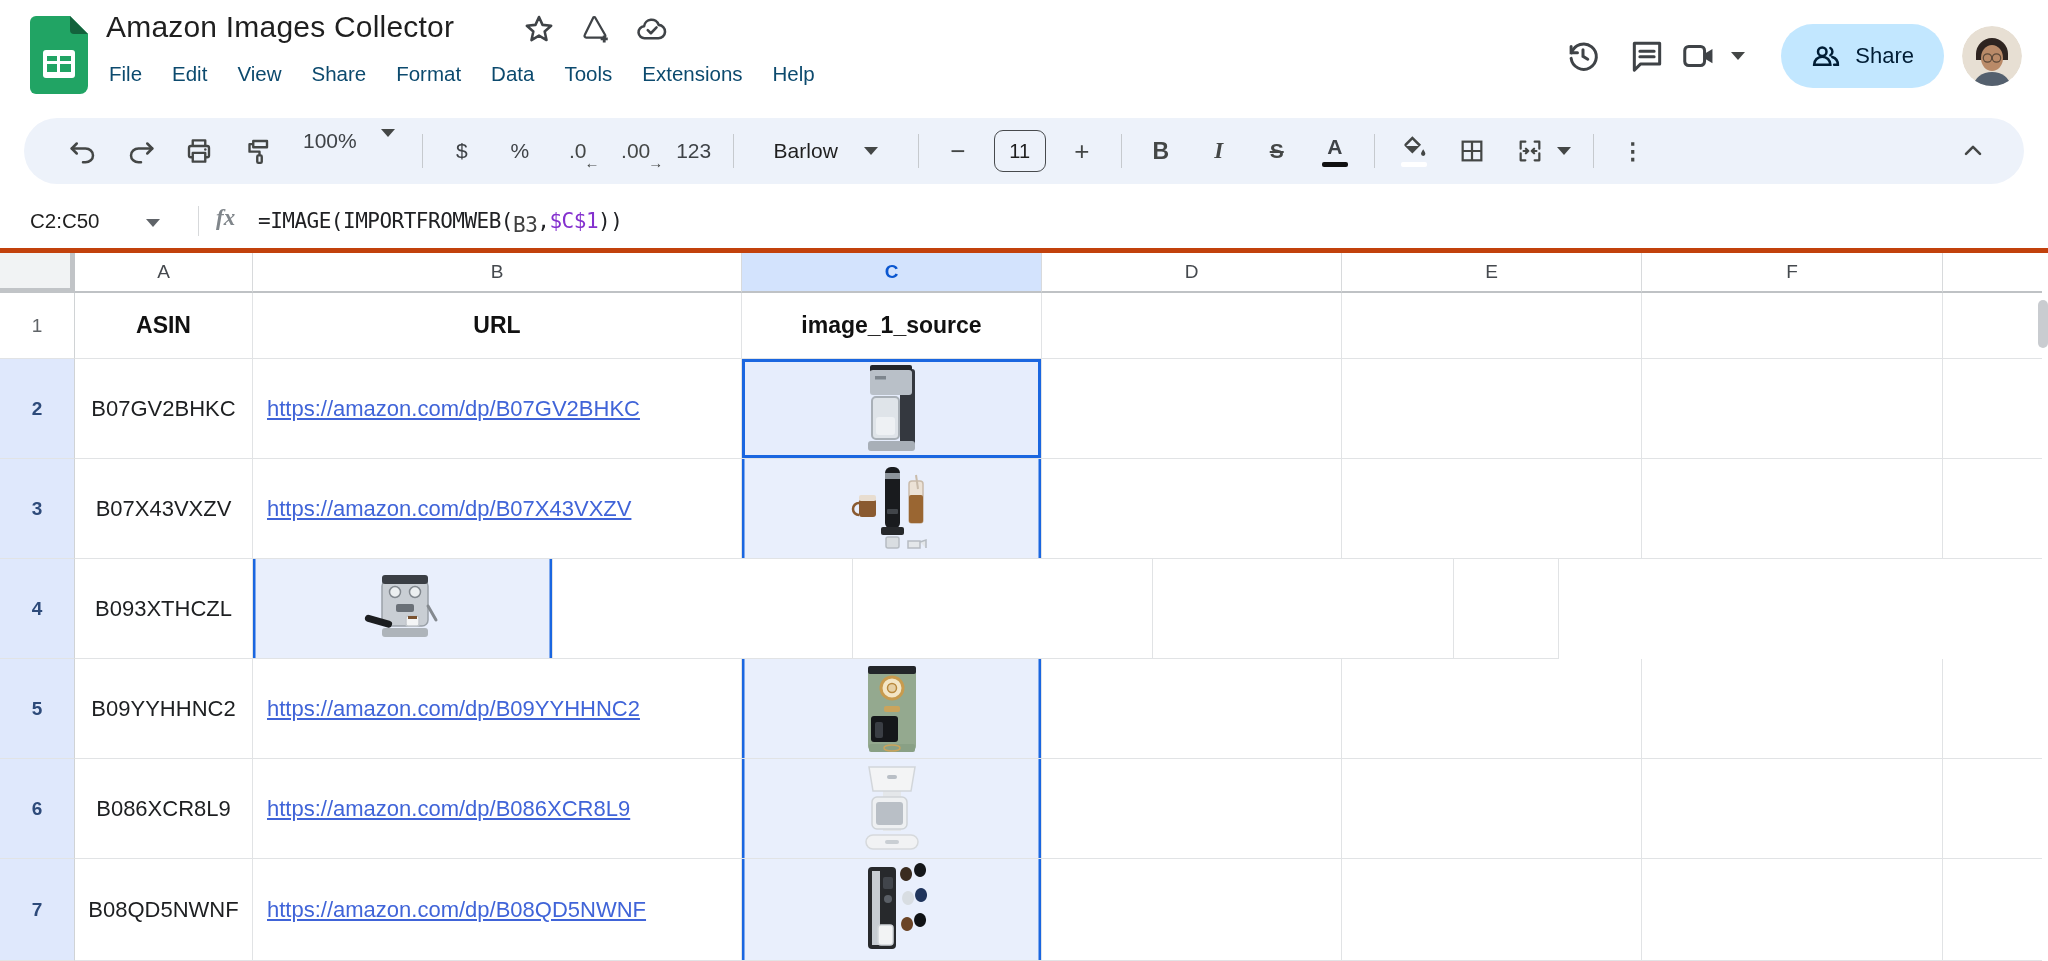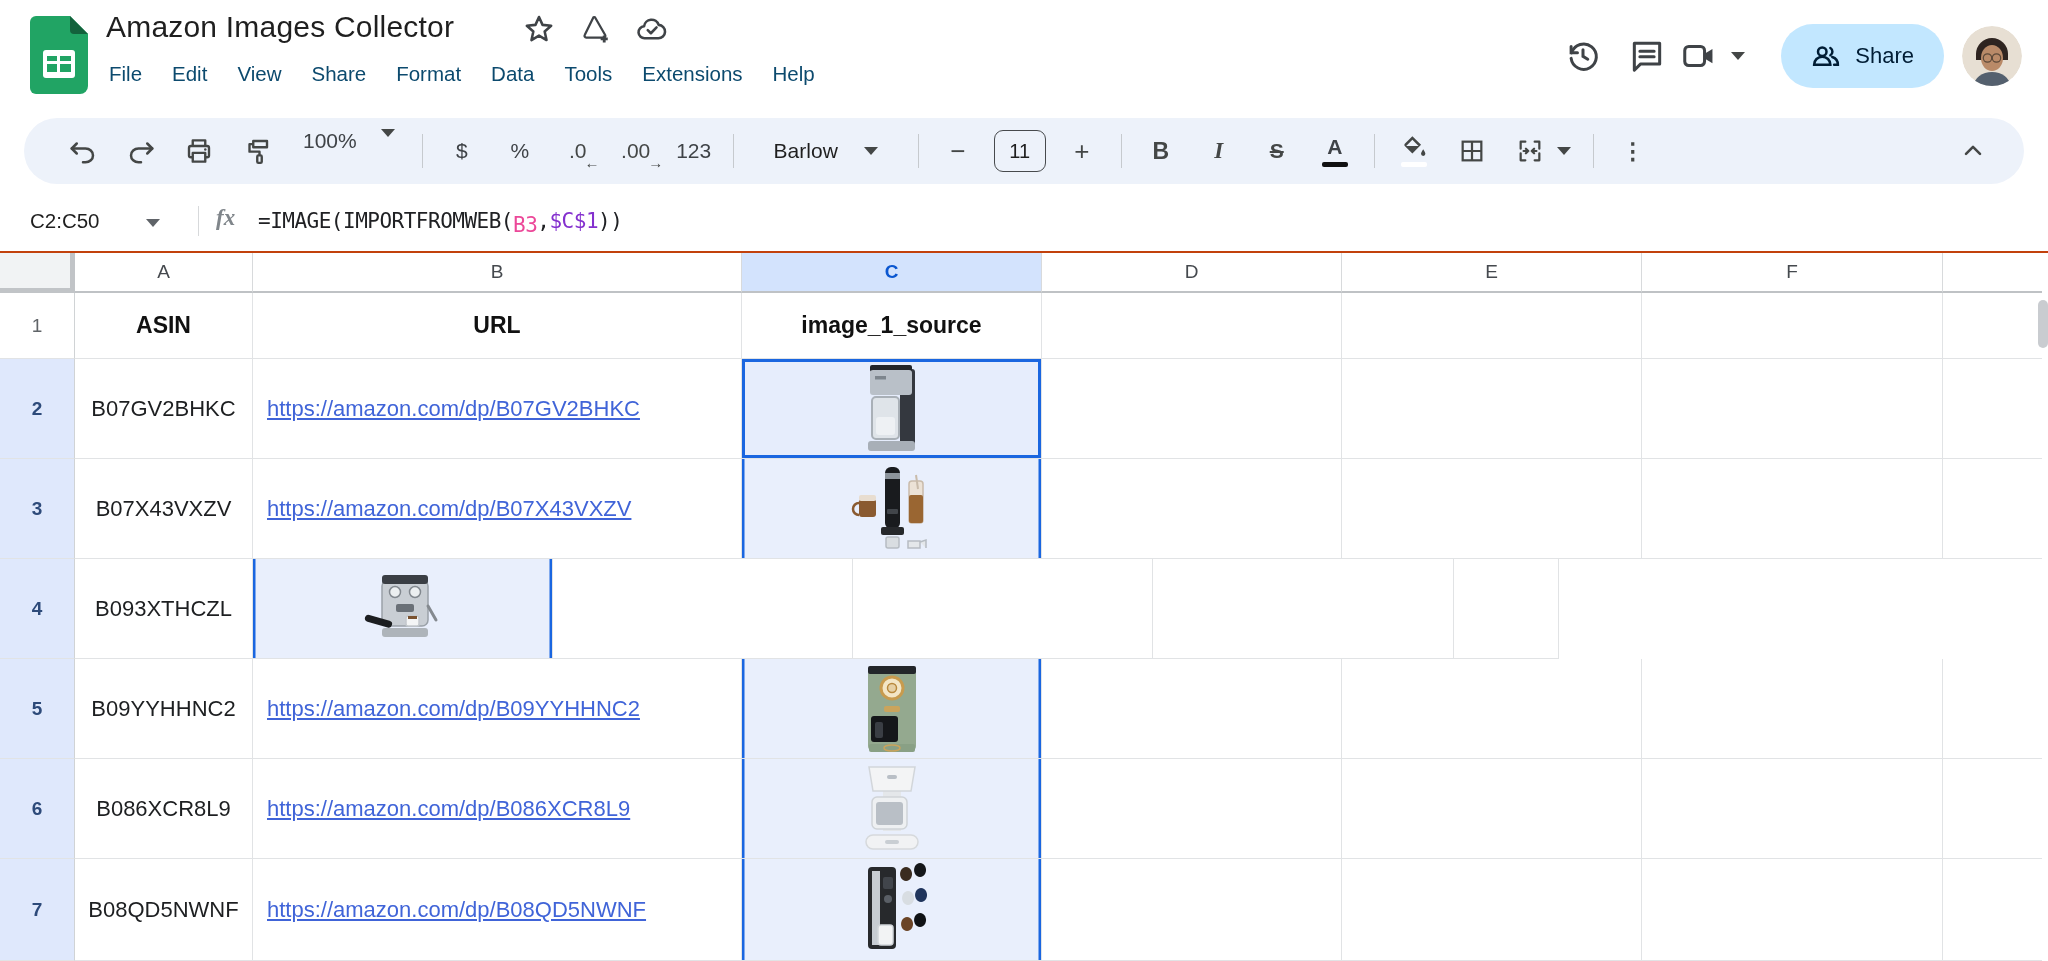--- a/index.html
+++ b/index.html
@@ -43,21 +43,21 @@
   .b-btn { font-size:23px; font-weight:700; }
   .i-btn { font-size:23px; font-weight:600; font-style:italic; font-family:"Liberation Serif", serif; }
   .s-btn { font-size:21px; font-weight:600; text-decoration:line-through; }
   .stacked { display:flex; flex-direction:column; align-items:center; gap:3px; }
   .stacked .bar { width:26px; height:4.5px; border-radius:2px; }
   .kebab { font-size:23px; font-weight:700; letter-spacing:0; }
   .tb-spacer { flex:1; }
 
   
   .fbar { position:absolute; left:0; top:190px; width:2048px; height:63px; background:#fff;
-    border-bottom:2px solid #c2410c; }
+    border-bottom:5px solid #c2410c; }
   .namebox { position:absolute; left:30px; top:0; height:62px; display:flex; align-items:center;
     font-size:20.5px; color:#1f1f1f; cursor:pointer; }
   .name-caret { position:absolute; left:146px; top:29px; width:0; height:0; cursor:pointer;
     border-left:7px solid transparent; border-right:7px solid transparent; border-top:8px solid #5f6368; }
   .fdiv { position:absolute; left:198px; top:16px; width:1px; height:30px; background:#d7d9db; }
   .fx { position:absolute; left:216px; top:15px; font-family:"Liberation Serif", serif; font-style:italic;
     font-size:23px; color:#80868b; font-weight:600; }
   .formula { position:absolute; left:258px; top:0; height:62px; display:flex; align-items:center;
     font-family:"DejaVu Sans Mono", monospace; font-size:21px; color:#202124; letter-spacing:-0.5px; }
 
@@ -275,21 +275,21 @@
     </div>
   </div>
 
   <div class="fbar">
     <div class="namebox">C2:C50</div>
     <div class="name-caret"></div>
     <div class="fdiv"></div>
     <div class="fx">fx</div>
     <div class="formula">
       <span>=IMAGE(IMPORTFROMWEB(</span>
-        <span style="color:#ec4899;margin-top:8px;">B3</span>
+        <span style="color:#404040;margin-top:8px;">B3</span>
         <span>,</span>
         <span style="color:#8430ce;">$C$1</span>
         <span>))</span>
     </div>
   </div>
 
   <div class="grid">
 
     <div class="grow h-hd">
       <div class="corner w-rh h-hd"></div>

